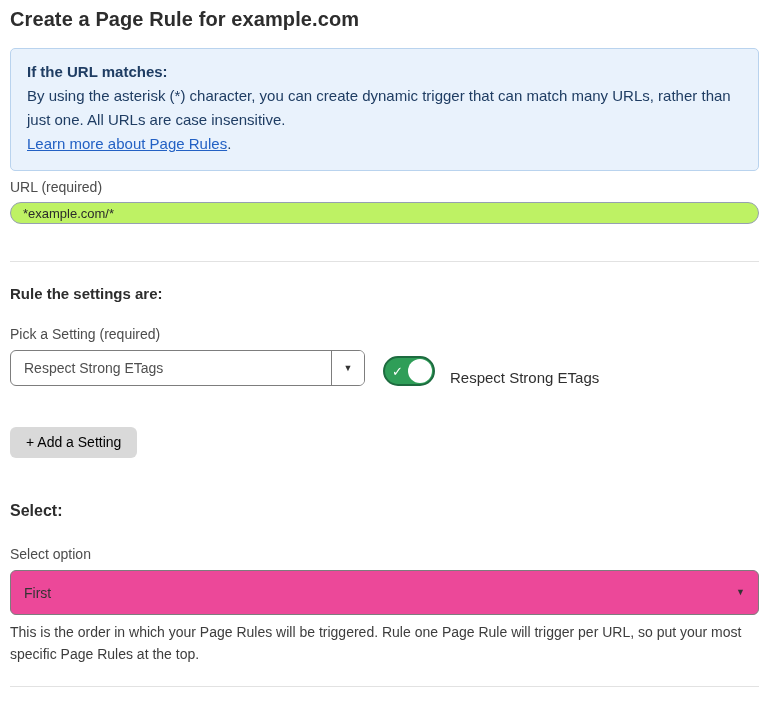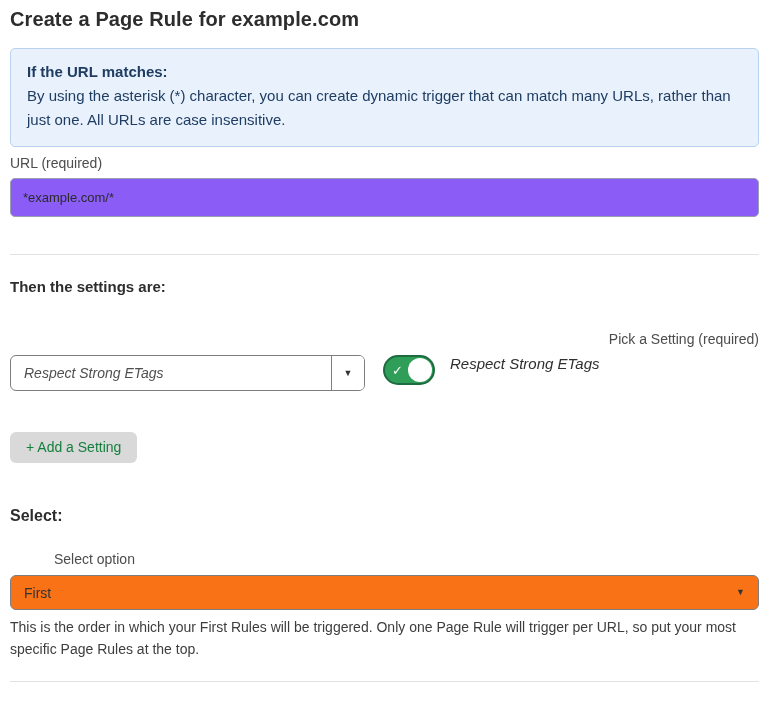--- a/index.html
+++ b/index.html
@@ -44,51 +44,50 @@
   .field-label {
     font-size: 14px;
     color: #4c4c4c;
   }
 
   
   .url-label { margin-top: 8px; }
   .url-input {
     margin-top: 7px;
     width: 100%;
-    height: 39px;
-    background: #8b5cf6;
+    height: 22px;
+    background: #bef264;
     border: 1px solid #96a0b1;
-    border-radius: 5px;
+    border-radius: 14px;
     padding: 0 12px;
     font-size: 13px;
     color: #2b2b2b;
     font-family: "Liberation Sans", "DejaVu Sans", sans-serif;
     outline: none;
   }
 
   .divider {
     border: none;
     border-top: 1px solid #e2e2e2;
     margin-top: 37px;
   }
 
   .section-heading {
     font-size: 15px;
     font-weight: 700;
     color: #2d2d2d;
     margin-top: 23px;
   }
 
-  .picker-label { margin-top: 36px; text-align: right; }
+  .picker-label { margin-top: 24px; }
 
   .setting-row {
     margin-top: 8px;
     display: flex;
-    align-items: flex-start;
-    font-style: italic;
+    align-items: flex-end;
   }
 
   
   .combobox {
     width: 355px;
     height: 36px;
     background: #ffffff;
     border: 1px solid #7d7d7d;
     border-radius: 6px;
     display: flex;
@@ -159,33 +158,33 @@
   .btn {
     display: inline-block;
     border: none;
     border-radius: 5px;
     font-size: 14px;
     font-family: "Liberation Sans", "DejaVu Sans", sans-serif;
     padding: 8px 16px;
     cursor: pointer;
     line-height: 1.1;
   }
-  .btn-gray { background: #d9d9d9; color: #15803d; border-radius: 6px; }
+  .btn-gray { background: #d9d9d9; color: #000000; border-radius: 6px; }
 
   .add-setting-btn { margin-top: 41px; }
 
   .order-heading { margin-top: 44px; font-size: 16px; }
-  .order-select-label { margin-top: 26px; margin-left: 44px; }
+  .order-select-label { margin-top: 26px; }
 
   
   .select-box {
     margin-top: 8px;
     width: 100%;
-    height: 35px;
-    background: #f97316;
+    height: 45px;
+    background: #ec4899;
     border: 1px solid #7d7d7d;
     border-radius: 6px;
     display: flex;
     align-items: center;
     padding: 0 13px;
     font-size: 14px;
     color: #333333;
     cursor: pointer;
     justify-content: space-between;
   }
@@ -202,28 +201,29 @@
 </head>
 <body>
 
 <div class="container">
 
   <h1 class="page-title">Create a Page Rule for example.com</h1>
 
   <div class="info-box">
     <div class="info-heading">If the URL matches:</div>
     <div class="info-body">By using the asterisk (*) character, you can create dynamic trigger that can match many URLs, rather than just one. All URLs are case insensitive.</div>
+    <div><a class="info-link">Learn more about Page Rules</a><span class="info-link-suffix">.</span></div>
   </div>
 
   <div class="field-label url-label">URL (required)</div>
   <input class="url-input" type="text" value="*example.com/*" style="">
 
   <hr class="divider">
 
-  <div class="section-heading">Then the settings are:</div>
+  <div class="section-heading">Rule the settings are:</div>
 
   <div class="field-label picker-label">Pick a Setting (required)</div>
 
   <div class="setting-row">
     <div class="combobox">
       <div class="combo-value">Respect Strong ETags</div>
       <div class="combo-arrow-seg">
         <span class="arrow-glyph">▼</span>
       </div>
     </div>
@@ -238,19 +238,19 @@
 
   <div class="section-heading order-heading">Select:</div>
 
   <div class="field-label order-select-label">Select option</div>
 
   <div class="select-box">
     <span>First</span>
     <span class="arrow-glyph">▼</span>
   </div>
 
-  <div class="help-text">This is the order in which your First Rules will be triggered. Only one Page Rule will trigger per URL, so put your most specific Page Rules at the top.</div>
+  <div class="help-text">This is the order in which your Page Rules will be triggered. Rule one Page Rule will trigger per URL, so put your most specific Page Rules at the top.</div>
 
   <hr class="divider footer-divider">
 
   
 
 </div>
 
 </body></html>

